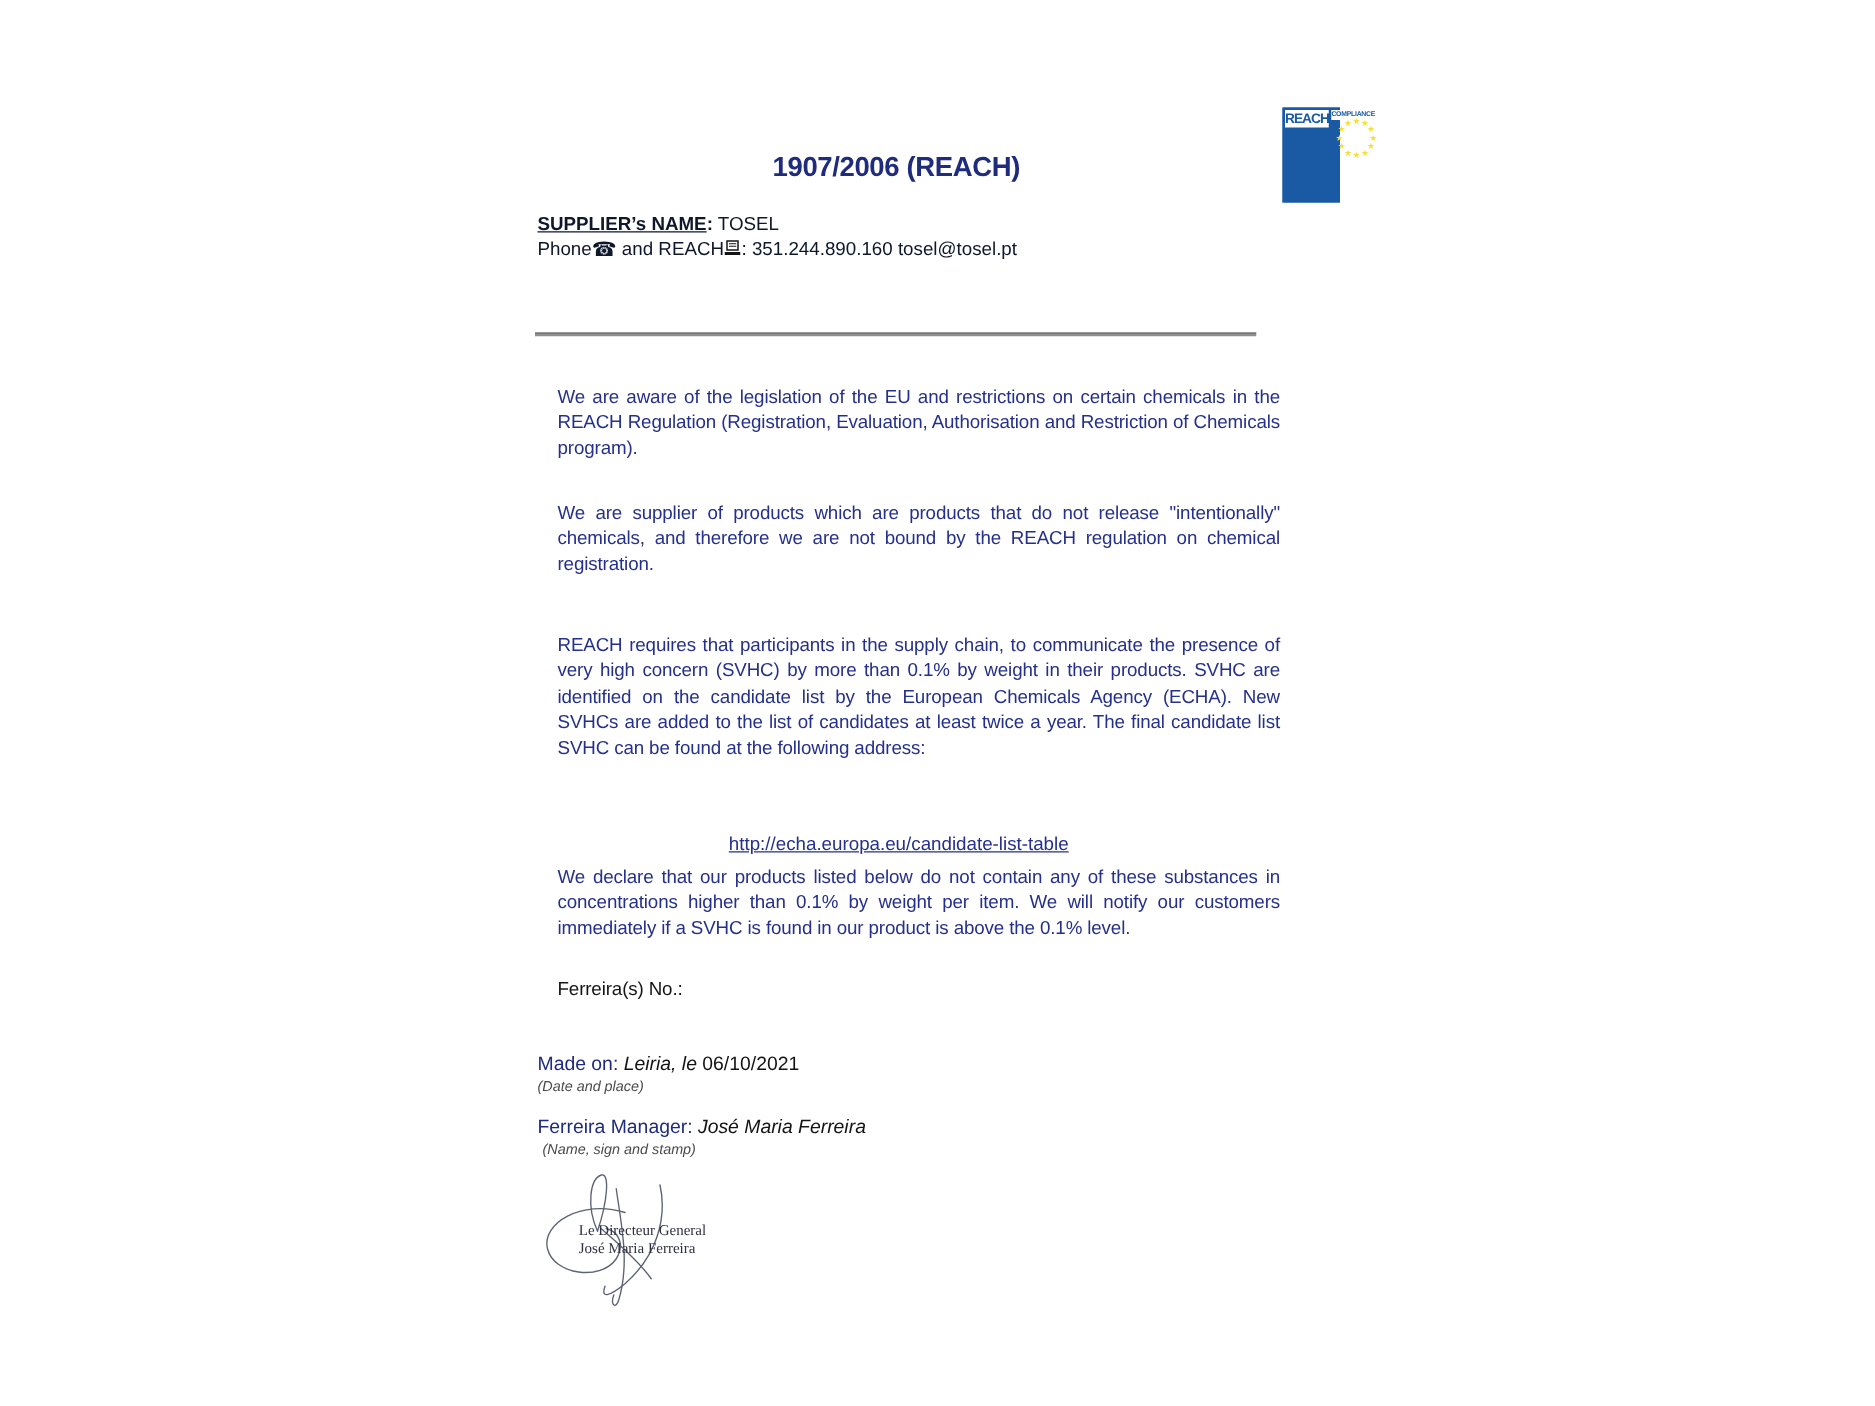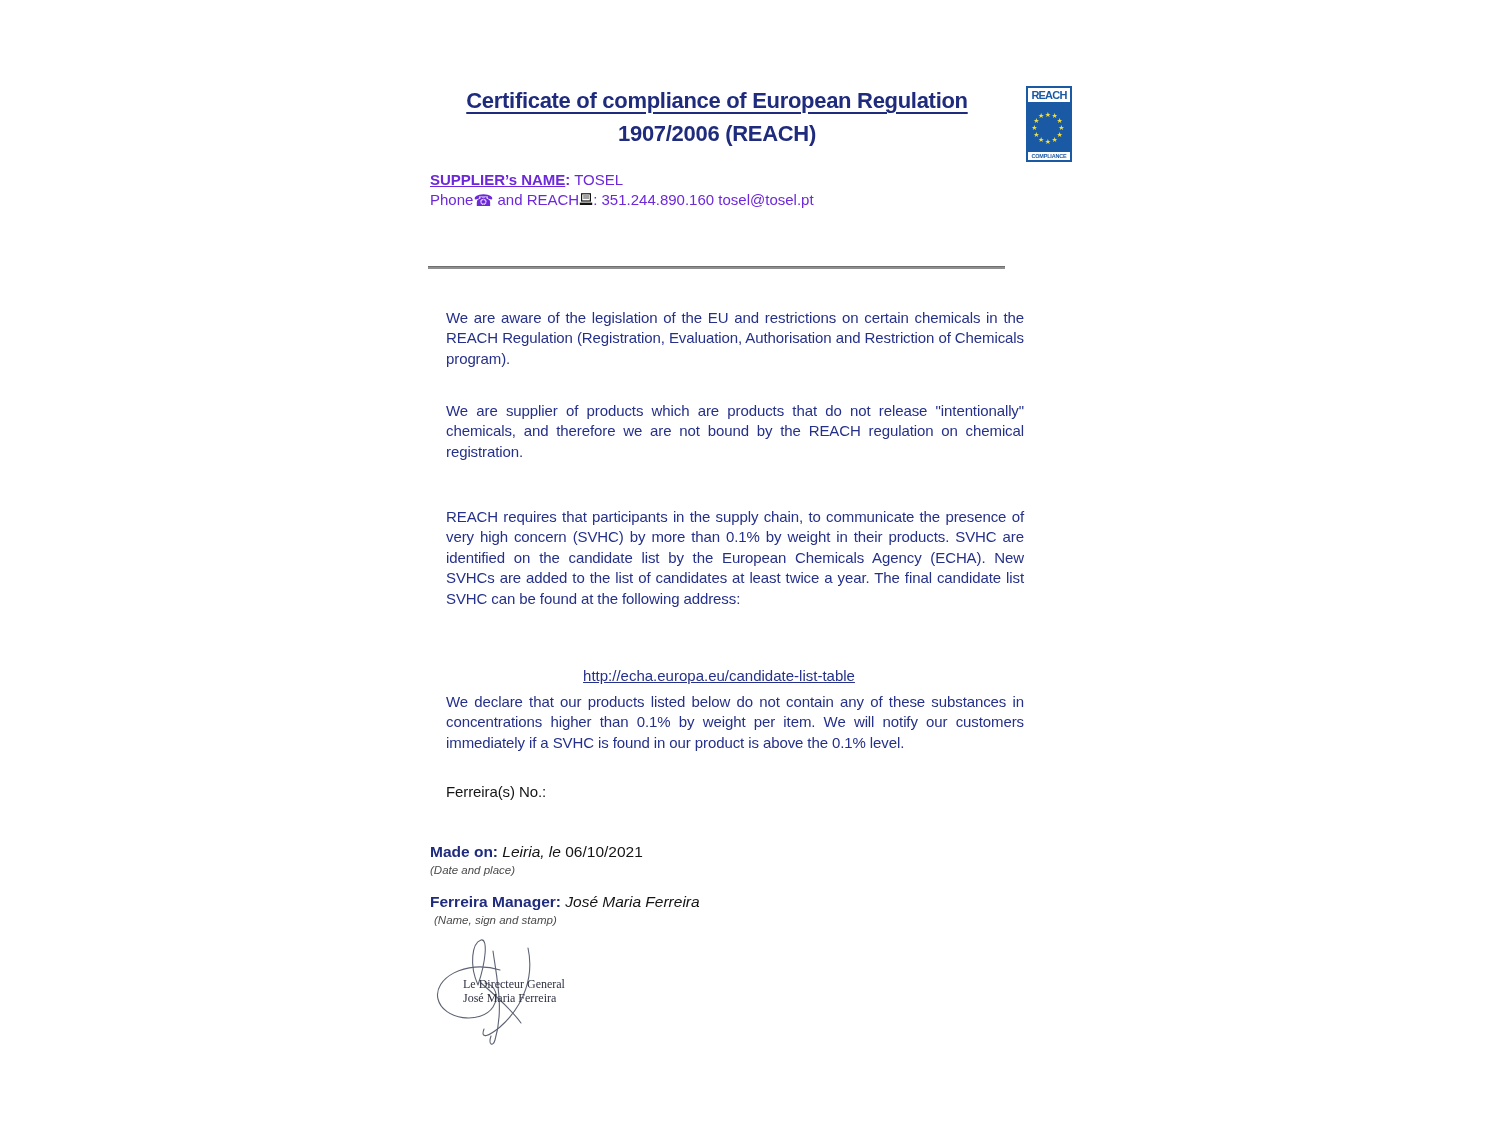--- a/index.html
+++ b/index.html
@@ -18,70 +18,70 @@
   }
   .doc-title .underlined{
     text-decoration:underline;
     text-decoration-thickness:2px;
     text-underline-offset:4px;
   }
   
   .reach-logo{
     left:1026px;top:86px;width:46px;height:76px;
     background:#1a5aa5;border:1px solid #1a5aa5;
-    box-sizing:border-box;display:flex;flex-direction:column;
+    box-sizing:border-box;display:flex;flex-direction:row;
   }
   .reach-logo .band{
     background:#ffffff;color:#1a5aa5;font-weight:bold;
     text-align:center;margin:1px;flex:0 0 auto;
   }
   .reach-logo .band.top{font-size:11px;line-height:14px;height:14px;letter-spacing:-0.8px;}
   .reach-logo .band.bottom{font-size:5.5px;line-height:8px;height:8px;letter-spacing:-0.2px;}
   .reach-logo .starfield{position:relative;flex:1 1 auto;}
   .reach-logo .star{
     position:absolute;font-size:7px;line-height:7px;width:7px;height:7px;
     text-align:center;transform:translate(-50%,-50%);
   }
   
-  .supplier{left:430px;top:170px;width:578px;font-size:15px;line-height:20px;color:#6d28d9;}
+  .supplier{left:430px;top:170px;width:578px;font-size:15px;line-height:20px;color:#0f172a;}
   .supplier .lbl-underline{font-weight:bold;text-decoration:underline;}
   .supplier .lbl-bold{font-weight:bold;}
   .supplier p{margin:0;}
   .supplier .justify{text-align:justify;}
   .icon-inline{display:inline-block;vertical-align:-1px;}
   
   .divider{left:428px;top:266px;width:577px;height:3px;background:#8f8f8f;border-top:1px solid #6f6f6f;box-sizing:border-box;}
   
   .para{
     left:430px;width:578px;margin:16px;
     color:#25308a;font-size:15px;line-height:20.4px;
     text-align:justify;letter-spacing:-0.1px;
   }
   .para.black{color:#141414;text-align:left;}
   .url-line{left:430px;top:619px;width:578px;text-align:center;font-size:15px;color:#25308a;margin-top:48px;}
   .url-line a{color:#25308a;text-decoration:underline;}
   
   .footline{left:430px;width:578px;font-size:15.5px;color:#141414;}
-  .footline .flabel{font-weight:bold;color:#1f2b7d;text-align:right;}
+  .footline .flabel{font-weight:normal;color:#1f2b7d;text-align:right;}
   .footline .ital{font-style:italic;}
   .caption{left:430px;font-size:11.5px;font-style:italic;color:#4a4a4a;}
   .caption.indent{left:434px;}
   
   .signature-svg{left:425px;top:935px;}
   .stamp-text{
     left:463px;top:977px;width:200px;
     font-family:"Liberation Serif", serif;font-size:12px;line-height:14px;
     color:#2e3040;
   }
 </style>
 </head>
 <body>
 
 <div class="abs doc-title">
-  <span class="underlined">Certificate of compliance of European Regulation</span><br>
+  <br>
   <span>1907/2006 (REACH)</span>
 </div>
 
 <div class="abs reach-logo">
   <div class="band top">REACH</div>
   <div class="starfield">
       <span class="star" style="color: rgb(243, 223, 61); left: 21px; top: 10.5px;">★</span>
       <span class="star" style="color: rgb(243, 223, 61); left: 27.75px; top: 12.3087px;">★</span>
       <span class="star" style="color: rgb(243, 223, 61); left: 32.6913px; top: 17.25px;">★</span>
       <span class="star" style="color: rgb(243, 223, 61); left: 34.5px; top: 24px;">★</span>

